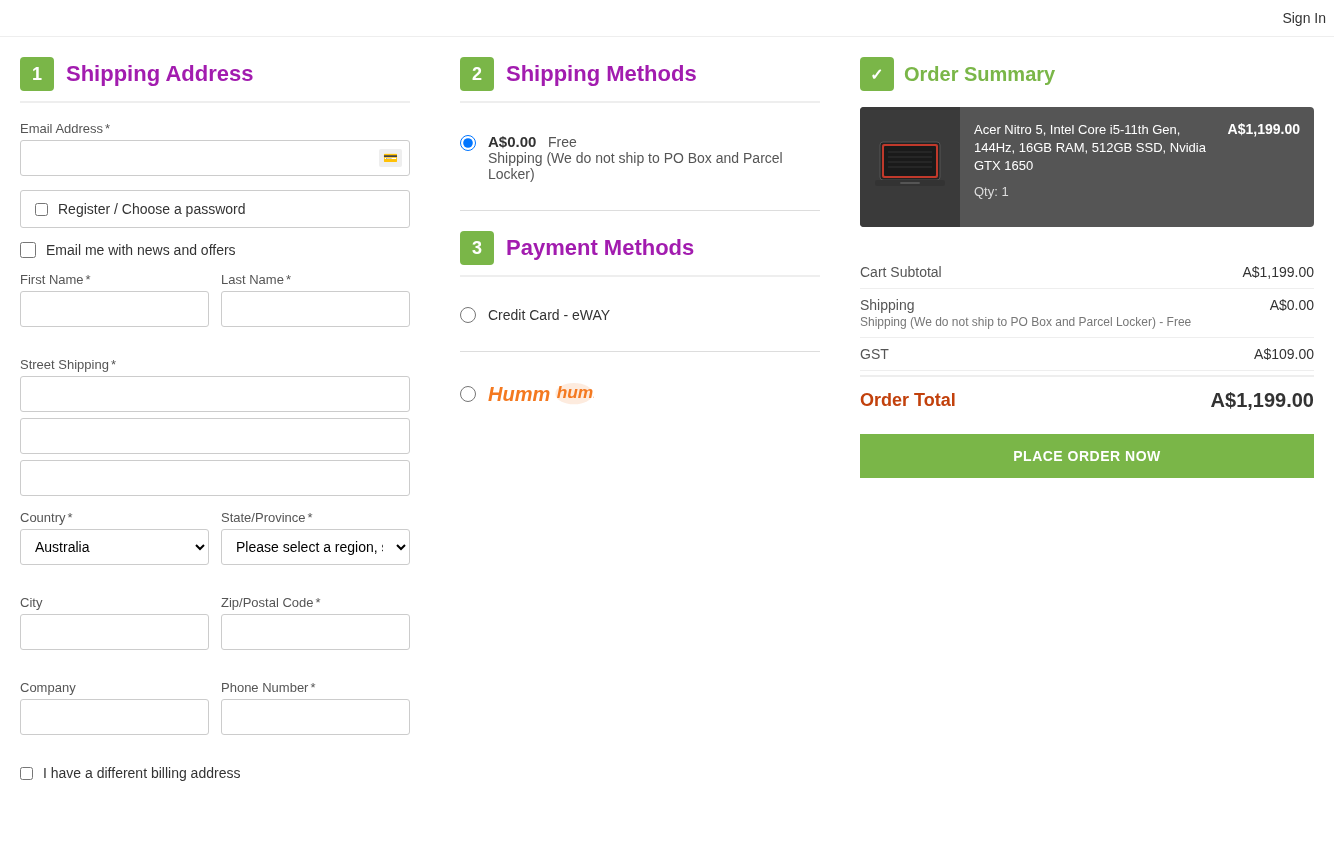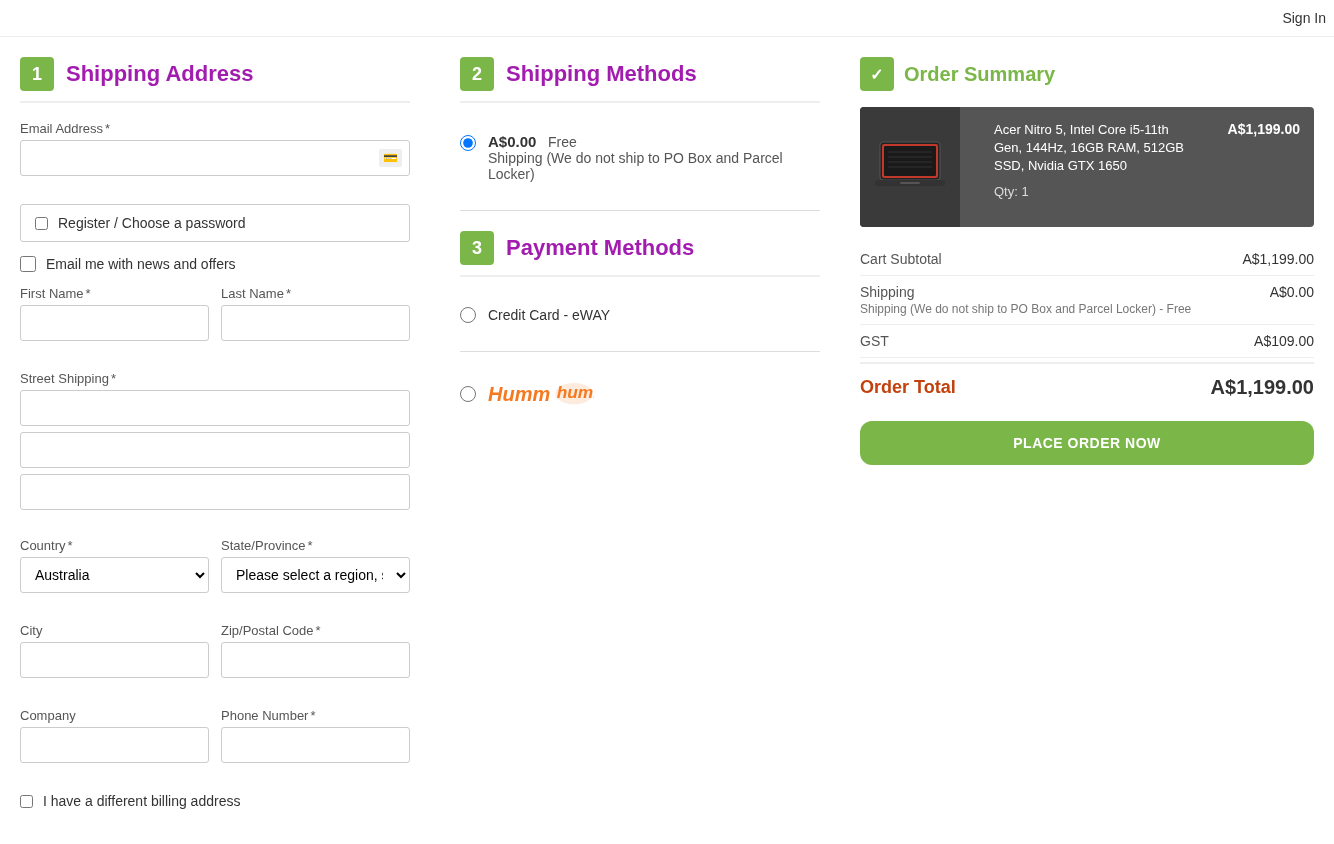--- a/index.html
+++ b/index.html
@@ -66,21 +66,21 @@
     .step-badge.green { background: #7ab648; }
     .step-badge.checkmark { background: #7ab648; font-size: 16px; }
 
     .section-title {
       font-size: 22px;
       font-weight: bold;
       color: #a21caf;
     }
 
     .form-group {
-      margin-bottom: 28px;
+      margin-bottom: 14px;
     }
 
     .form-input {
       width: 100%;
       padding: 8px 10px;
       border: 1px solid #ccc;
       border-radius: 3px;
       font-size: 14px;
       height: 36px;
     }
@@ -249,23 +249,22 @@
       font-size: 20px;
       font-weight: bold;
       color: #7ab648;
     }
 
     .product-card {
       background: #555;
       border-radius: 4px;
       overflow: hidden;
       display: flex;
-      margin-bottom: 16px;
+      margin-bottom: 29px;
       min-height: 120px;
-      gap: 20px;
     }
 
     .product-image {
       width: 100px;
       flex-shrink: 0;
       background: #3a3a3a;
       display: flex;
       align-items: center;
       justify-content: center;
       overflow: hidden;
@@ -338,21 +337,21 @@
     }
 
     .place-order-btn {
       background: #7ab648;
       color: #fff;
       border: none;
       padding: 14px 24px;
       font-size: 14px;
       font-weight: bold;
       letter-spacing: 0.5px;
-      border-radius: 12px;
+      border-radius: 0;
       cursor: pointer;
       width: 100%;
       margin-top: 16px;
       text-transform: uppercase;
     }
 
     
     .inline-label {
       display: flex;
       align-items: center;

